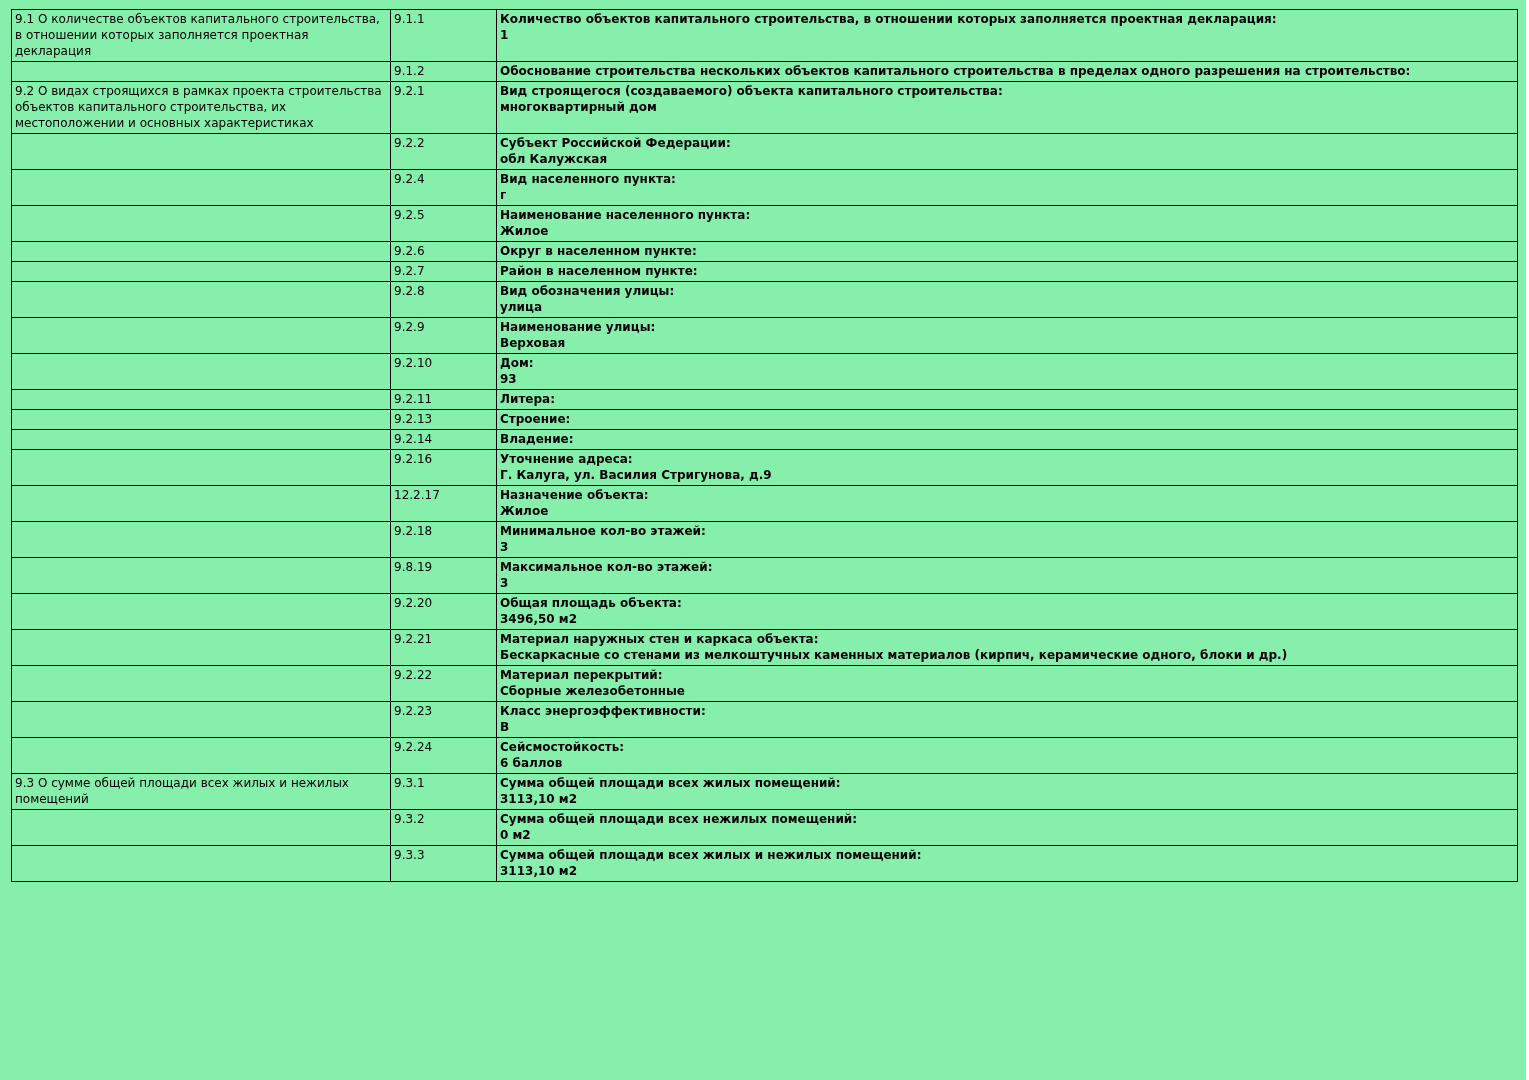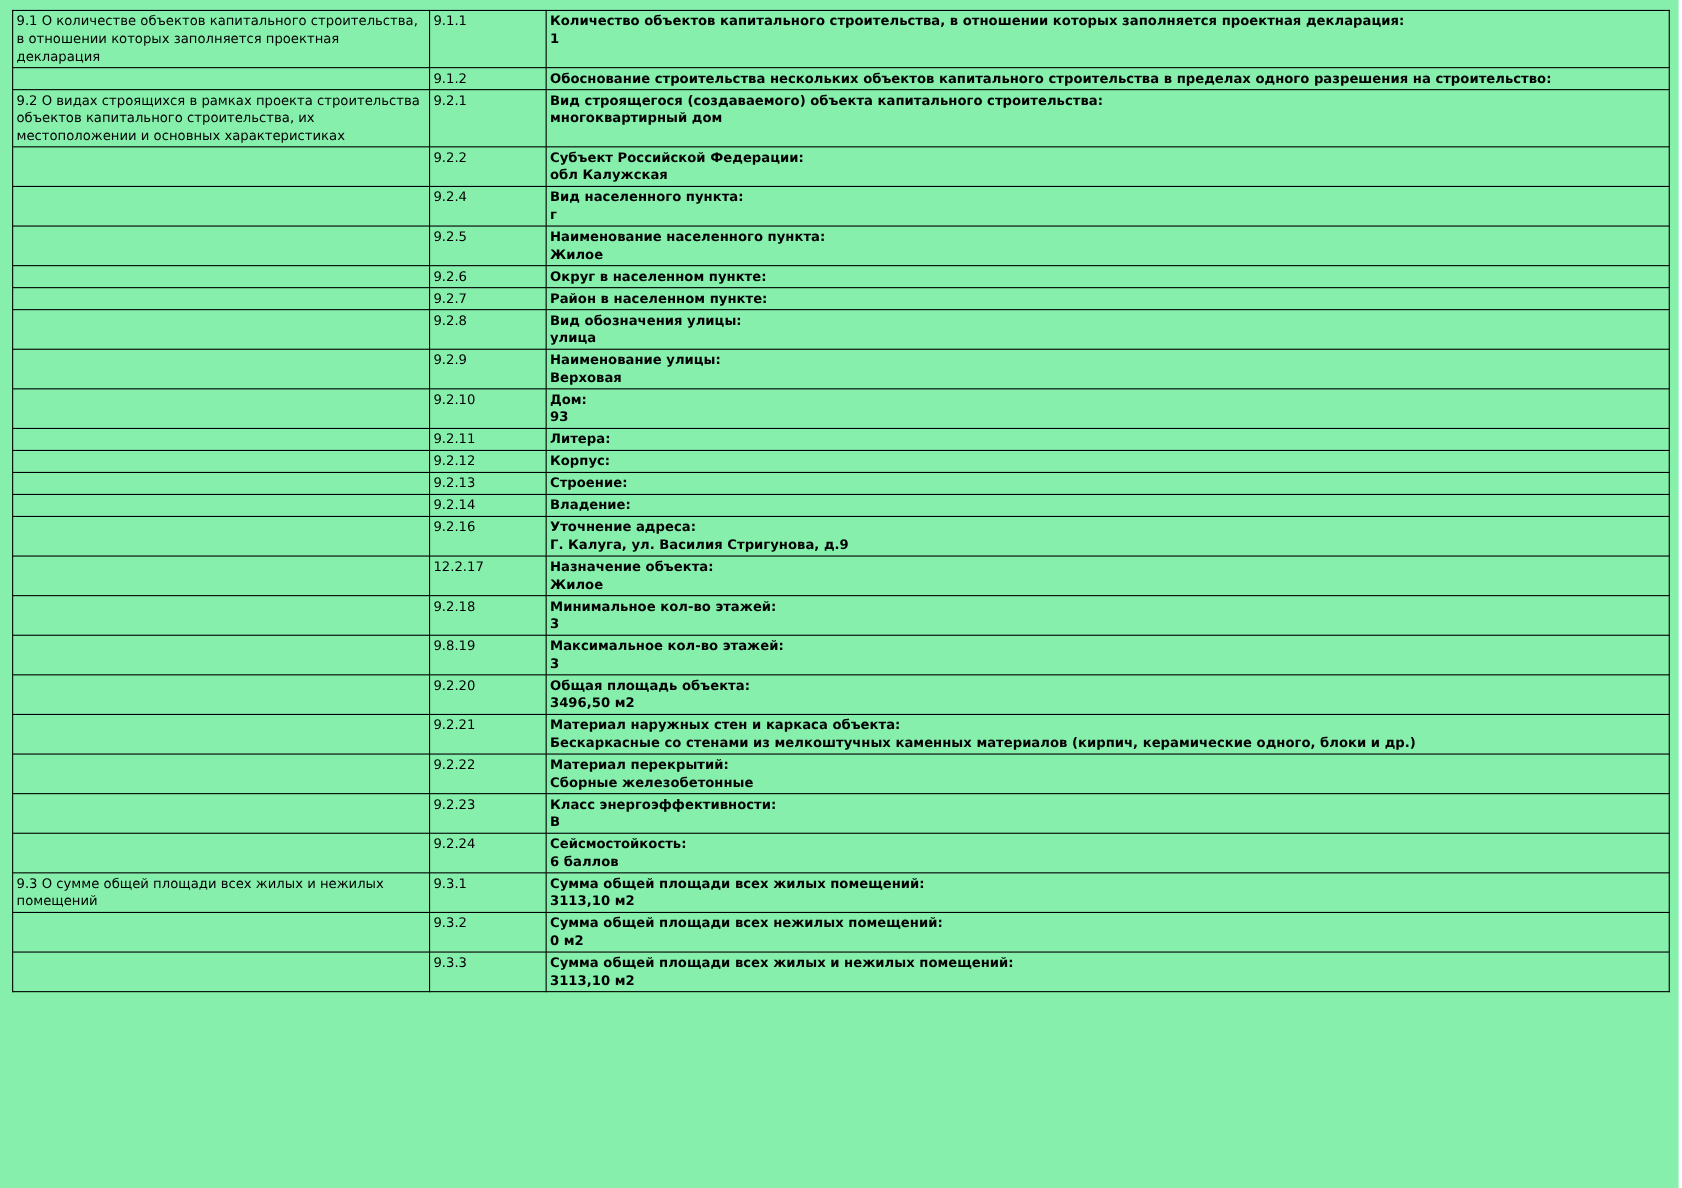--- a/index.html
+++ b/index.html
@@ -128,27 +128,20 @@
         </tr>
         <tr>
           <td class="col-section"></td>
           <td class="col-num">9.2.11</td>
           <td class="col-content">
             <div class="label">Литера:</div>
           </td>
         </tr>
         <tr>
           <td class="col-section"></td>
-          <td class="col-num">9.2.12</td>
-          <td class="col-content">
-            <div class="label">Корпус:</div>
-          </td>
-        </tr>
-        <tr>
-          <td class="col-section"></td>
           <td class="col-num">9.2.13</td>
           <td class="col-content">
             <div class="label">Строение:</div>
           </td>
         </tr>
         <tr>
           <td class="col-section"></td>
           <td class="col-num">9.2.14</td>
           <td class="col-content">
             <div class="label">Владение:</div>

